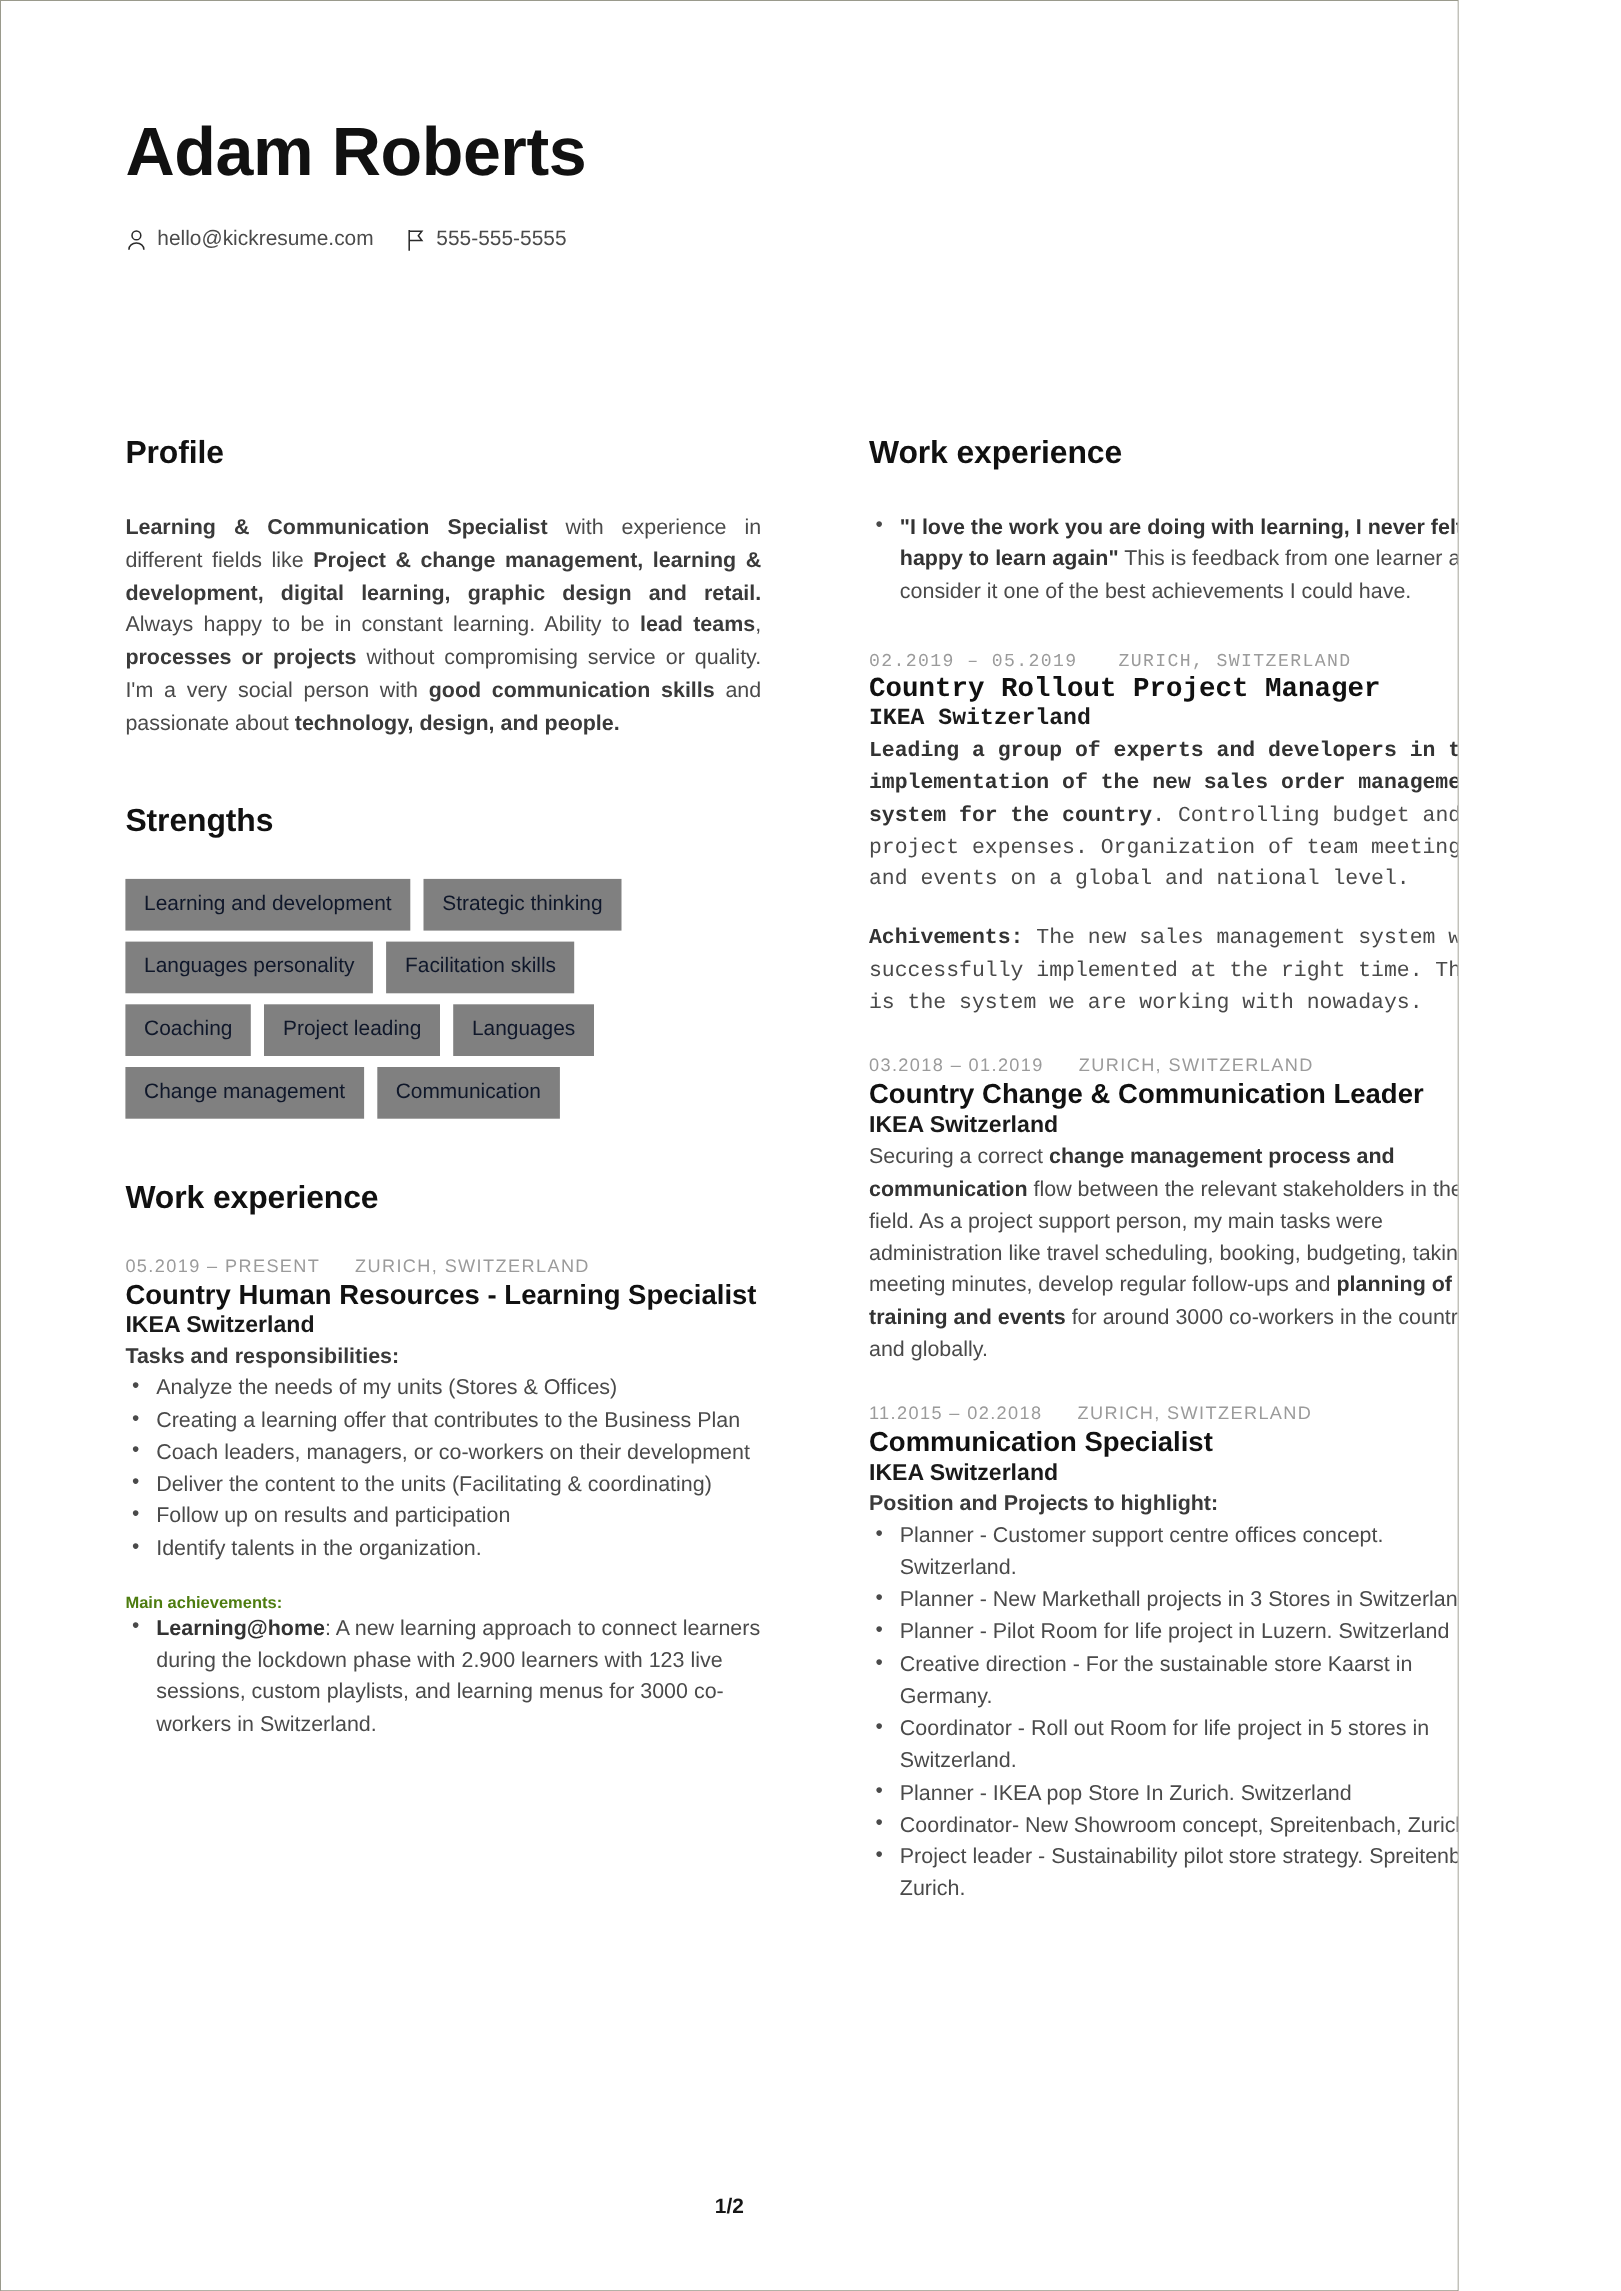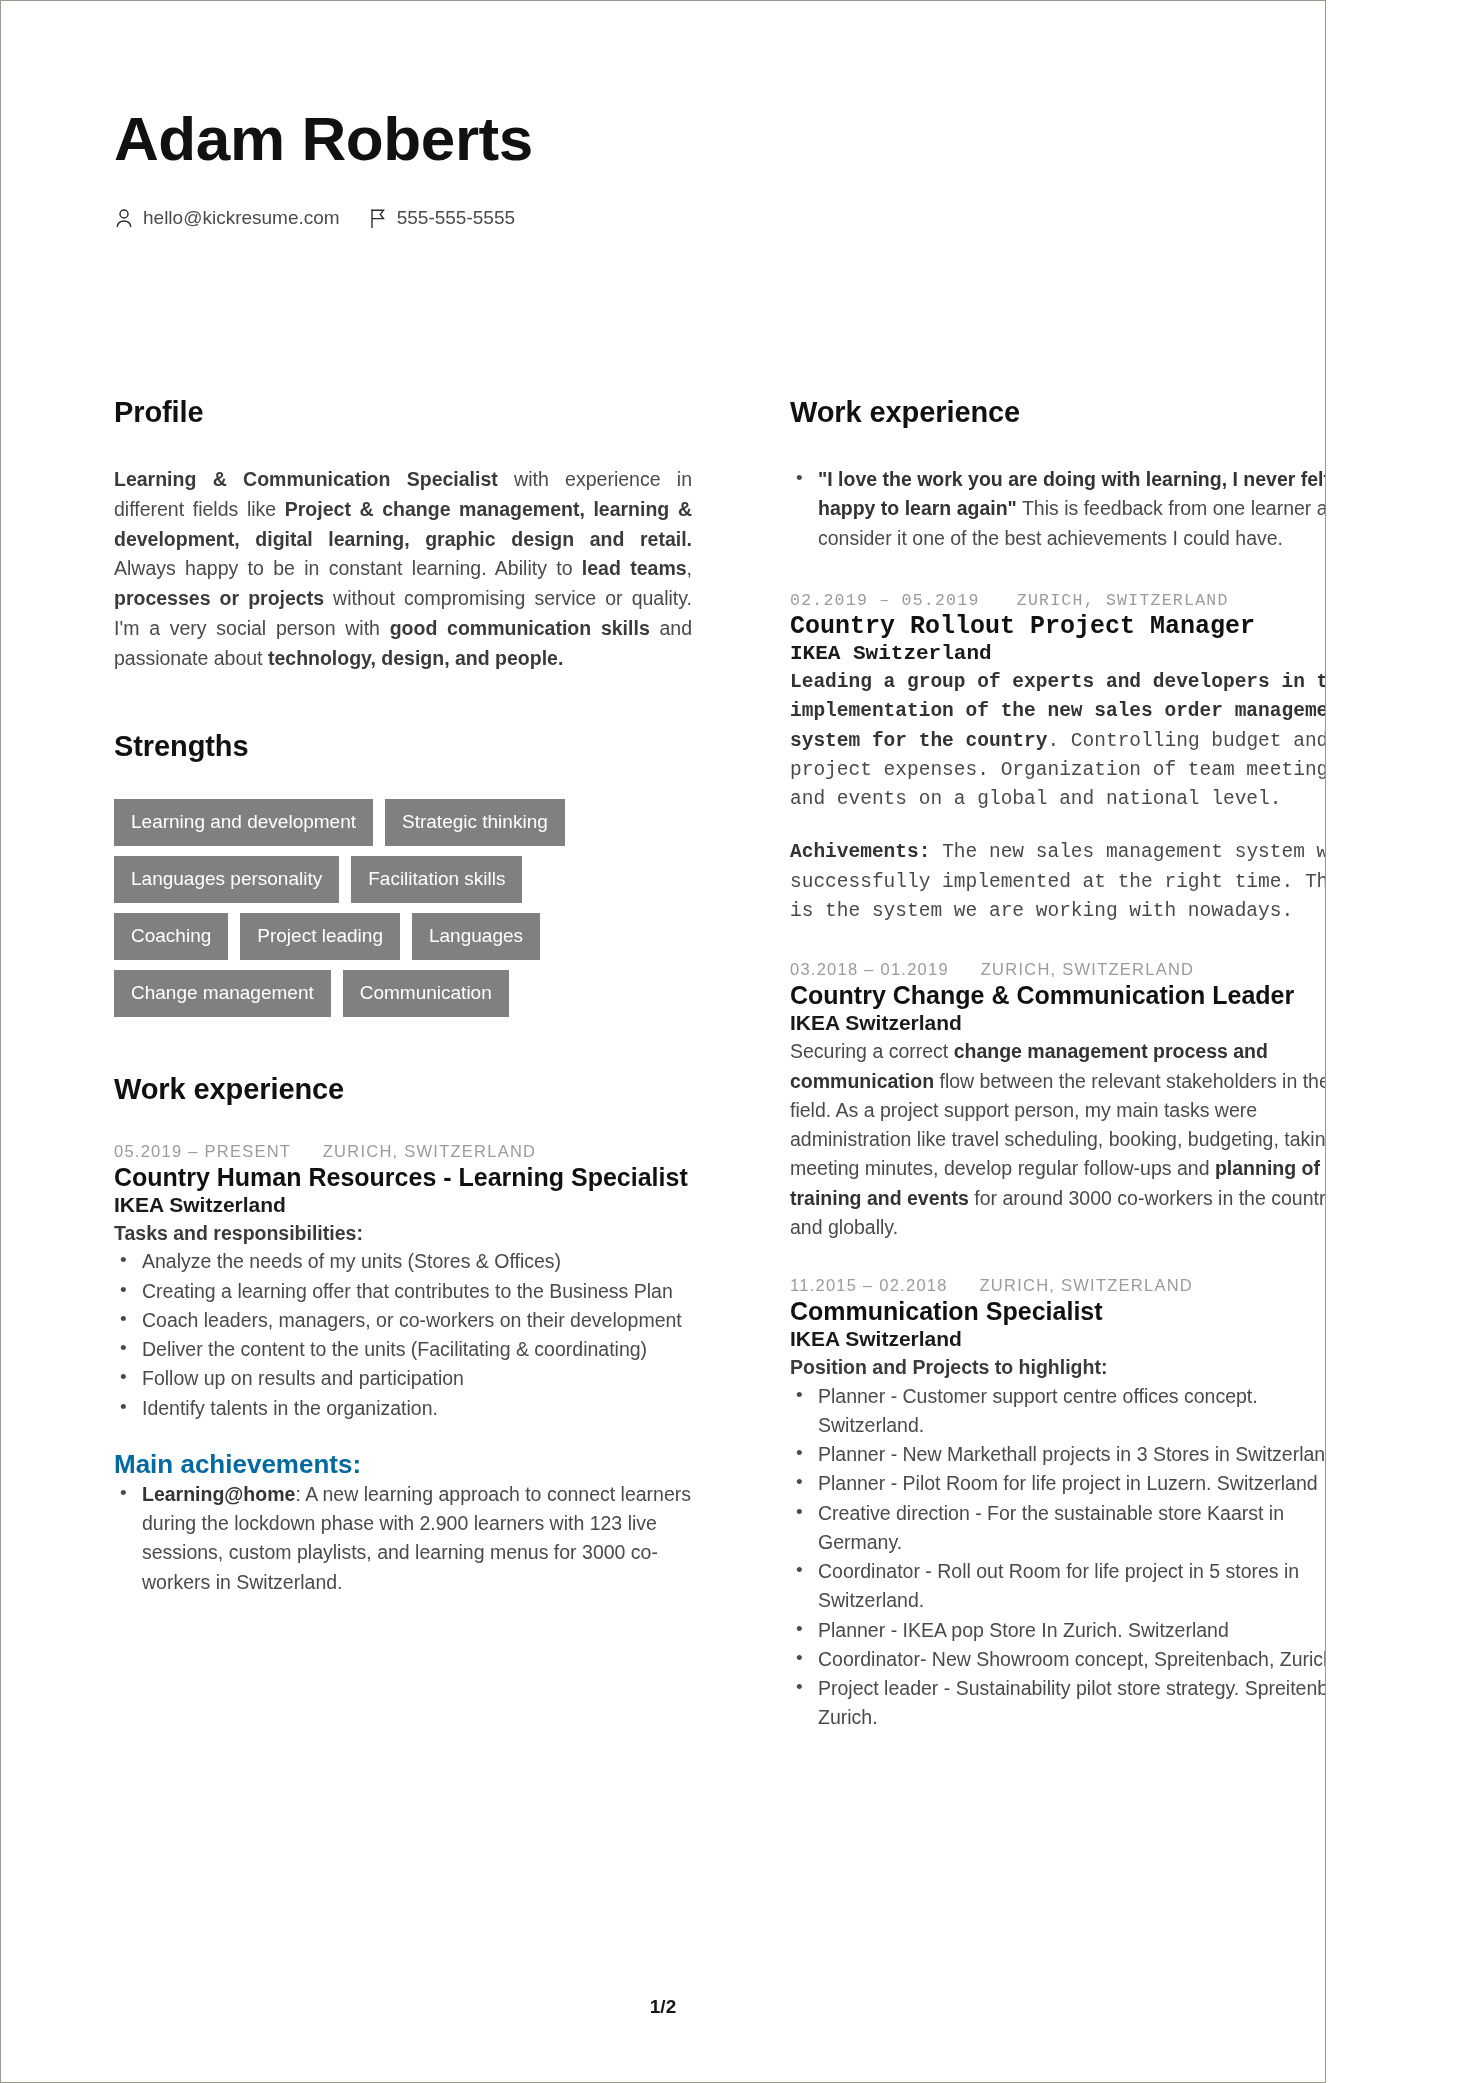--- a/index.html
+++ b/index.html
@@ -100,21 +100,21 @@
 
   
   .tags {
     display: flex;
     flex-wrap: wrap;
     gap: 10px 12px;
     max-width: 530px;
   }
   .tag {
     background: #808080;
-    color: #ffffff;
+    color: #0f172a;
     font-size: 19px;
     line-height: 1;
     padding: 13px 17px 15px 17px;
     white-space: nowrap;
   }
 
   
   .job { margin-bottom: 30px; }
   .job:last-child { margin-bottom: 0; }
   .job-meta {
@@ -172,23 +172,23 @@
     position: absolute;
     left: 6px;
     top: -1px;
     color: #4a4a4a;
     font-size: 19px;
   }
   ul.blist li b { color: #333333; font-weight: 700; }
   ul.blist.bold-quote li { color: #4a4a4a; }
 
   .ach-head {
-    font-size: 26px;
-    font-weight: 700;
-    color: #0369a1;
+    font-size: 15px;
+    font-weight: 700;
+    color: #4d7c0f;
     margin: 26px 0 0 0;
   }
 
   
   .pagenum {
     position: absolute;
     left: 0;
     right: 0;
     top: 1995px;
     text-align: center;

